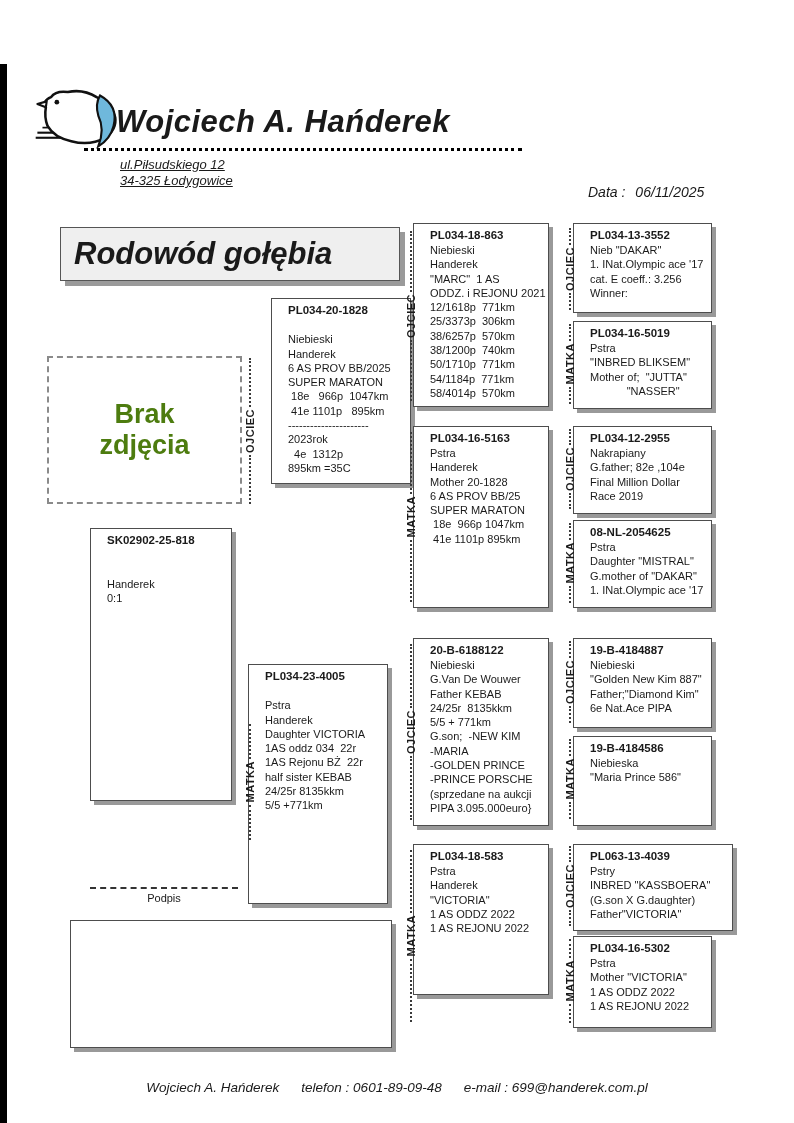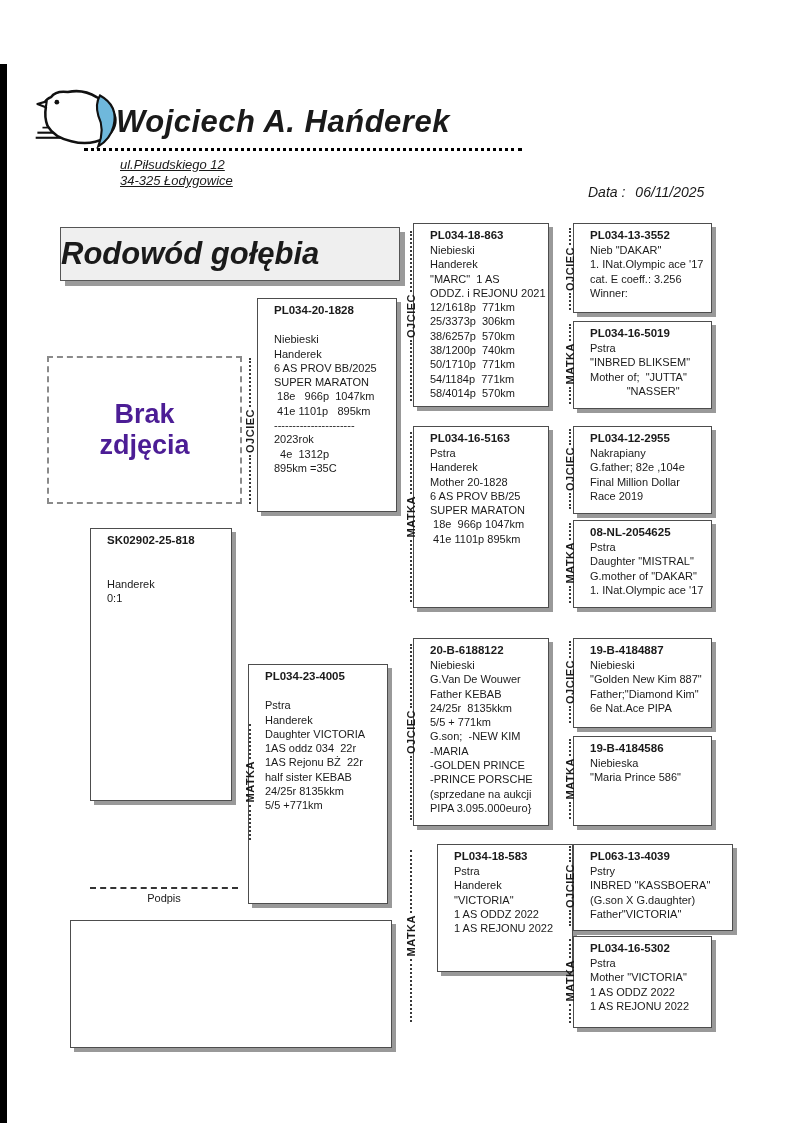--- a/index.html
+++ b/index.html
@@ -12,33 +12,33 @@
   .owner-name{position:absolute;left:116px;top:68px;font-size:31px;font-weight:bold;
               font-style:italic;letter-spacing:.5px;white-space:nowrap;}
   .name-underline{position:absolute;left:84px;top:112px;width:438px;border-bottom:3px dotted #000;}
   .addr{position:absolute;left:120px;top:121px;font-size:13px;font-style:italic;line-height:1.25;text-decoration:underline;}
   .date-line{position:absolute;left:588px;top:148px;font-size:14px;font-style:italic;white-space:pre;}
   .date-line .v{margin-left:10px;}
 
   
   .title-box{position:absolute;left:60px;top:191px;width:340px;height:54px;background:#efefef;
              border:1px solid #555;box-shadow:5px 5px 0 #9a9a9a;display:flex;align-items:center;
-             box-sizing:border-box;}
+             padding-left:13px;box-sizing:border-box;}
   .title-box .t{font-size:31px;font-weight:bold;font-style:italic;}
 
   
   .pbox{position:absolute;background:#fff;border:1px solid #4d4d4d;box-shadow:4px 4px 0 #999;
         padding:4px 16px;font-size:11px;line-height:1.3;box-sizing:border-box;overflow:hidden;}
   .bid{font-weight:bold;font-size:11.5px;}
   .blines div{white-space:pre;}
 
   
   .photo-box{position:absolute;left:47px;top:320px;width:195px;height:148px;border:2px dashed #8a8a8a;
              display:flex;flex-direction:column;align-items:center;justify-content:center;
-             color:#4c1d95;font-weight:bold;font-size:27px;line-height:1.15;box-sizing:border-box;}
+             color:#4d7c0f;font-weight:bold;font-size:27px;line-height:1.15;box-sizing:border-box;}
 
   
   .vlabel{position:absolute;width:16px;display:flex;flex-direction:column;align-items:center;}
   .vdots{flex:1;width:0;border-left:2px dotted #3a3a3a;}
   .vtext{writing-mode:vertical-rl;transform:rotate(180deg);font-weight:bold;font-size:11px;
          letter-spacing:.5px;padding:2px 0;}
 
   
   .sig-line{position:absolute;left:90px;top:851px;width:148px;border-top:2px dashed #333;}
   .sig-label{position:absolute;left:90px;top:856px;width:148px;text-align:center;font-size:11px;}
@@ -85,21 +85,21 @@
   <div class="pbox" style="left:90px;top:492px;width:142px;height:273px">
     <div class="bid">SK02902-25-818</div>
     <div class="blines">
         <div>&nbsp;</div>
         <div>&nbsp;</div>
         <div>Handerek</div>
         <div>0:1</div>
       </div>
   </div>
 
-  <div class="pbox" style="left:257px;top:262px;width:140px;height:214px">
+  <div class="pbox" style="left:271px;top:262px;width:140px;height:186px">
     <div class="bid">PL034-20-1828</div>
     <div class="blines">
         <div>&nbsp;</div>
         <div>Niebieski</div>
         <div>Handerek</div>
         <div>6 AS PROV BB/2025</div>
         <div>SUPER MARATON</div>
         <div> 18e   966p  1047km</div>
         <div> 41e 1101p   895km</div>
         <div>----------------------</div>
@@ -160,21 +160,21 @@
         <div>24/25r  8135kkm</div>
         <div>5/5 + 771km</div>
         <div>G.son;  -NEW KIM</div>
         <div>-MARIA</div>
         <div>-GOLDEN PRINCE</div>
         <div>-PRINCE PORSCHE</div>
         <div>(sprzedane na aukcji</div>
         <div>PIPA 3.095.000euro}</div>
       </div>
   </div>
-  <div class="pbox" style="left:437px;top:808px;width:136px;height:128px">
+  <div class="pbox" style="left:413px;top:808px;width:136px;height:151px">
     <div class="bid">PL034-18-583</div>
     <div class="blines">
         <div>Pstra</div>
         <div>Handerek</div>
         <div>"VICTORIA"</div>
         <div>1 AS ODDZ 2022</div>
         <div>1 AS REJONU 2022</div>
       </div>
   </div>
 
@@ -319,13 +319,16 @@
   <div class="vlabel" style="left:562px;top:903px;height:84px">
       <span class="vdots"></span>
       <span class="vtext">MATKA</span>
       <span class="vdots"></span>
     </div>
 
   <div class="sig-line"></div>
   <div class="sig-label">Podpis</div>
   <div class="bottom-box"></div>
 
+  <div class="footer">
+    <span>Wojciech A. Hańderek</span><span>telefon : 0601-89-09-48</span><span>e-mail : 699@handerek.com.pl</span>
+  </div>
 </div>
 
 </body></html>

